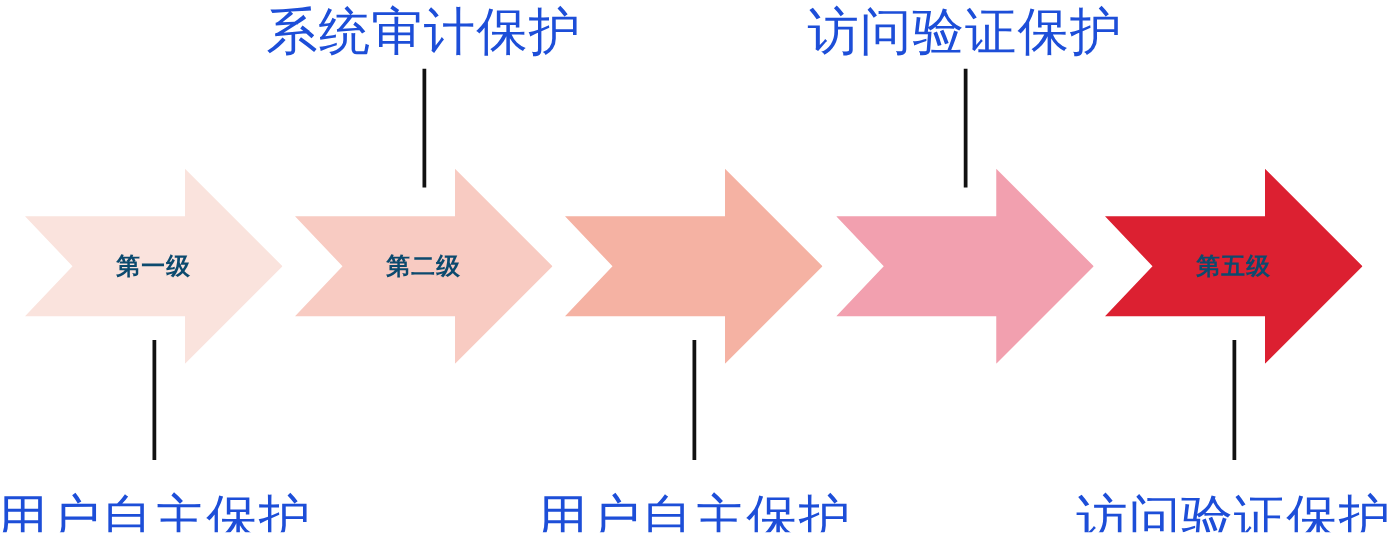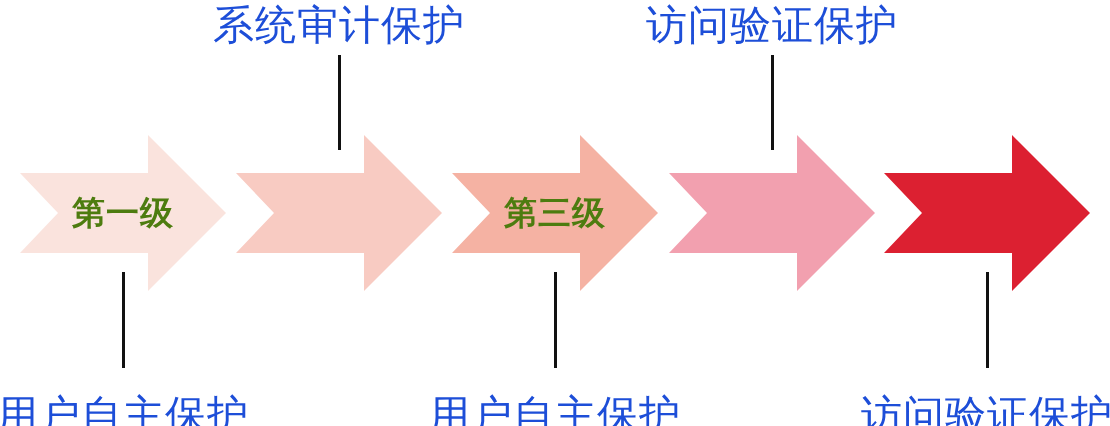--- a/index.html
+++ b/index.html
@@ -31,24 +31,24 @@
   }
   .arrow-label {
     position: absolute;
     left: 0;
     top: 135px;
     width: 206px;
     height: 156px;
     display: flex;
     align-items: center;
     justify-content: center;
-    font-size: 33px;
+    font-size: 19px;
     font-weight: bold;
     letter-spacing: 1px;
-    color: #4d7c0f;
+    color: #0c4a6e;
     pointer-events: none;
   }
   .connector {
     position: absolute;
     left: 50%;
     width: 3px;
     margin-left: -1px;
     background: #111111;
   }
   .connector.top    { top: 55px;  height: 95px; }
@@ -78,42 +78,43 @@
     </svg>
     <div class="arrow-label">第一级</div>
     <div class="connector bottom"></div>
     <div class="annotation bottom">用户自主保护</div>
   </div>
 
   <div class="level" style="left:236px">
     <svg class="arrow-svg" viewBox="0 0 206 156" preserveAspectRatio="none">
       <polygon points="0,38 128,38 128,0 206,78 128,156 128,118 0,118 38,78" fill="#F8CBC2"></polygon>
     </svg>
+    <div class="arrow-label">第二级</div>
     <div class="connector top"></div>
     <div class="annotation top">系统审计保护</div>
   </div>
 
   <div class="level" style="left:452px">
     <svg class="arrow-svg" viewBox="0 0 206 156" preserveAspectRatio="none">
       <polygon points="0,38 128,38 128,0 206,78 128,156 128,118 0,118 38,78" fill="#F5B2A3"></polygon>
     </svg>
-    <div class="arrow-label">第三级</div>
     <div class="connector bottom"></div>
     <div class="annotation bottom">用户自主保护</div>
   </div>
 
   <div class="level" style="left:669px">
     <svg class="arrow-svg" viewBox="0 0 206 156" preserveAspectRatio="none">
       <polygon points="0,38 128,38 128,0 206,78 128,156 128,118 0,118 38,78" fill="#F2A0AF"></polygon>
     </svg>
     <div class="connector top"></div>
     <div class="annotation top">访问验证保护</div>
   </div>
 
   <div class="level" style="left:884px">
     <svg class="arrow-svg" viewBox="0 0 206 156" preserveAspectRatio="none">
       <polygon points="0,38 128,38 128,0 206,78 128,156 128,118 0,118 38,78" fill="#DC2031"></polygon>
     </svg>
+    <div class="arrow-label">第五级</div>
     <div class="connector bottom"></div>
     <div class="annotation bottom">访问验证保护</div>
   </div>
 
 </div>
 
 </body></html>

